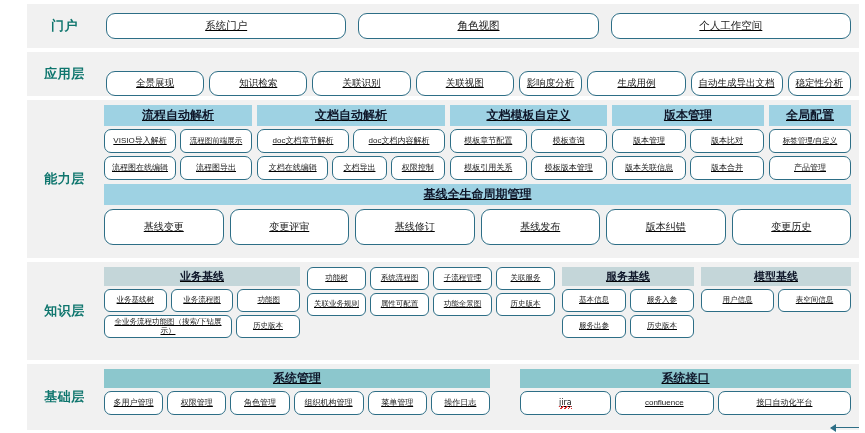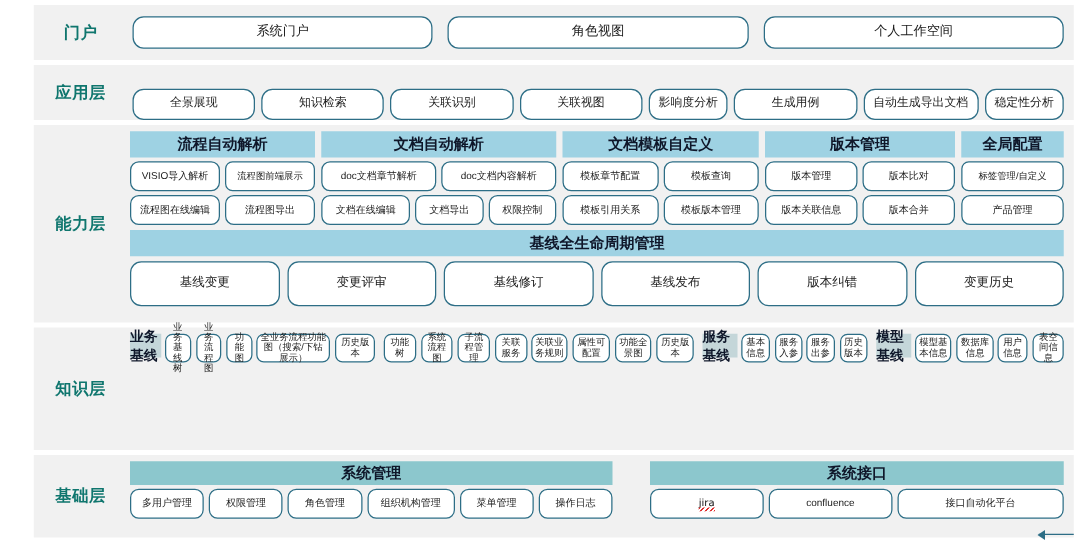--- a/index.html
+++ b/index.html
@@ -32,20 +32,21 @@
     font-weight: bold;
     font-size: 13px;
     color: #0f766e;
     letter-spacing: 0.5px;
   }
   .band-body {
     flex: 1 1 auto;
     position: relative;
     height: 100%;
     padding-right: 8px;
+    text-decoration: underline;
   }
 
   
   .pill {
     border: 1.3px solid #2d6e86;
     border-radius: 9px;
     background: #ffffff;
     color: #1a1a1a;
     display: flex;
     align-items: center;
@@ -92,21 +93,21 @@
   .cap-group { display: flex; flex-direction: column; gap: 3px; }
   .cap-group .chip { height: 21px; }
   .cap-cell { height: 24px; }
   .life-head { height: 21px; }
   .life-row { display: flex; gap: 6px; }
   .life-row .pill { flex: 1 1 0; height: 36px; font-size: 10px; }
 
   
   #know-row { top: 262px; height: 98px; }
   #know-row .band-body { padding: 5px 8px 5px 2px; display: flex; gap: 7px; }
-  .know-group { display: flex; flex-direction: row; gap: 3px; }
+  .know-group { display: flex; flex-direction: column; gap: 3px; }
   .know-group .chip { height: 19px; }
   .know-cell { height: 23px; }
 
   
   #base-row { top: 364px; height: 66px; }
   #base-row .band-body { padding: 5px 8px 5px 2px; display: flex; gap: 30px; }
   .base-group { display: flex; flex-direction: column; gap: 3px; }
   .base-group .chip { height: 19px; }
   .base-cell { height: 24px; }
   .jira { color: #111; font-family: "DejaVu Sans", sans-serif; position: relative; }
@@ -280,24 +281,20 @@
         </div>
         <div class="row">
           <div class="pill mini know-cell" style="flex:1 1 0">服务出参</div>
           <div class="pill mini know-cell" style="flex:1 1 0">历史版本</div>
         </div>
       </div>
 
       <div class="know-group" style="flex:1 1 0">
         <div class="chip know">模型基线</div>
         <div class="row">
-          <div class="pill mini know-cell" style="flex:1 1 0">模型基本信息</div>
-          <div class="pill mini know-cell" style="flex:1 1 0">数据库信息</div>
-        </div>
-        <div class="row">
           <div class="pill mini know-cell" style="flex:1 1 0">用户信息</div>
           <div class="pill mini know-cell" style="flex:1 1 0">表空间信息</div>
         </div>
       </div>
 
     </div>
   </div>
 
   <div class="band" id="base-row">
     <div class="band-label">基础层</div>

